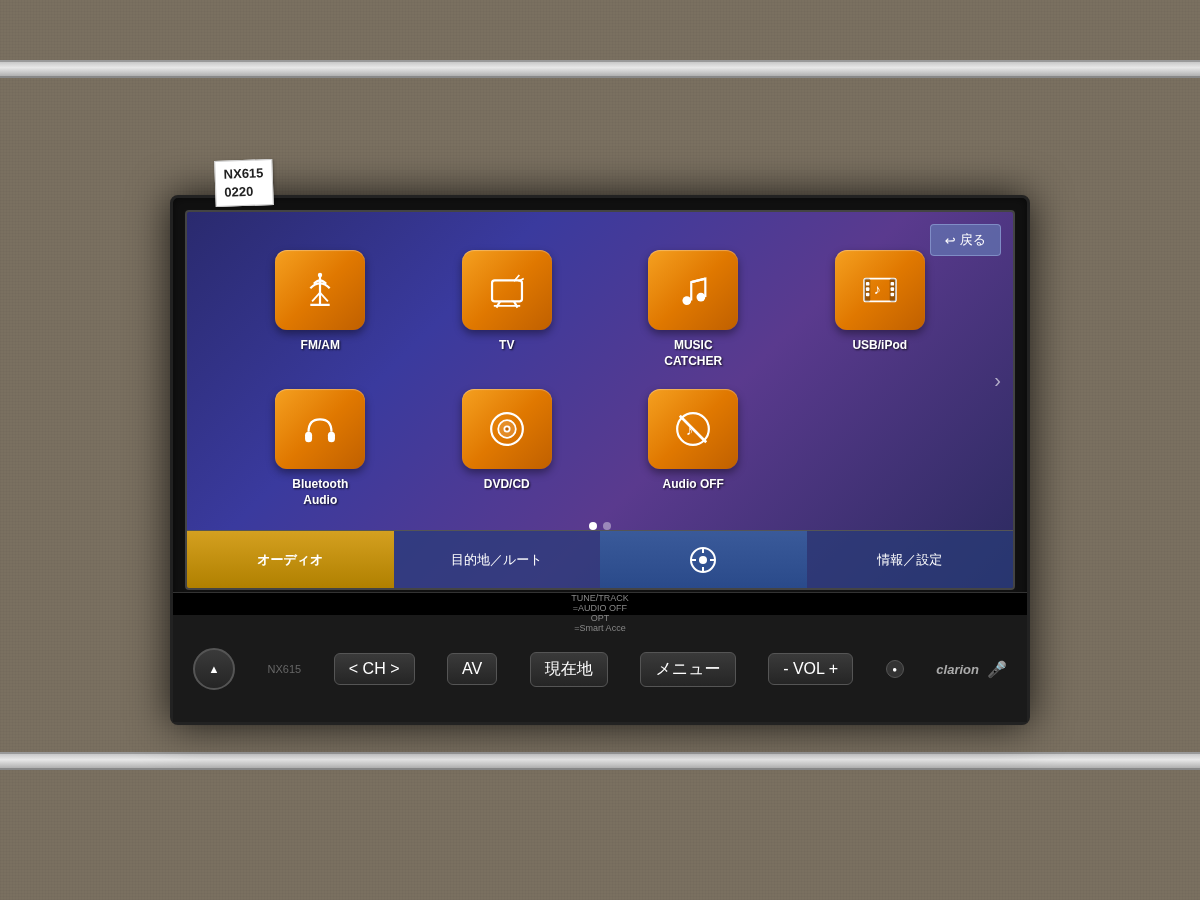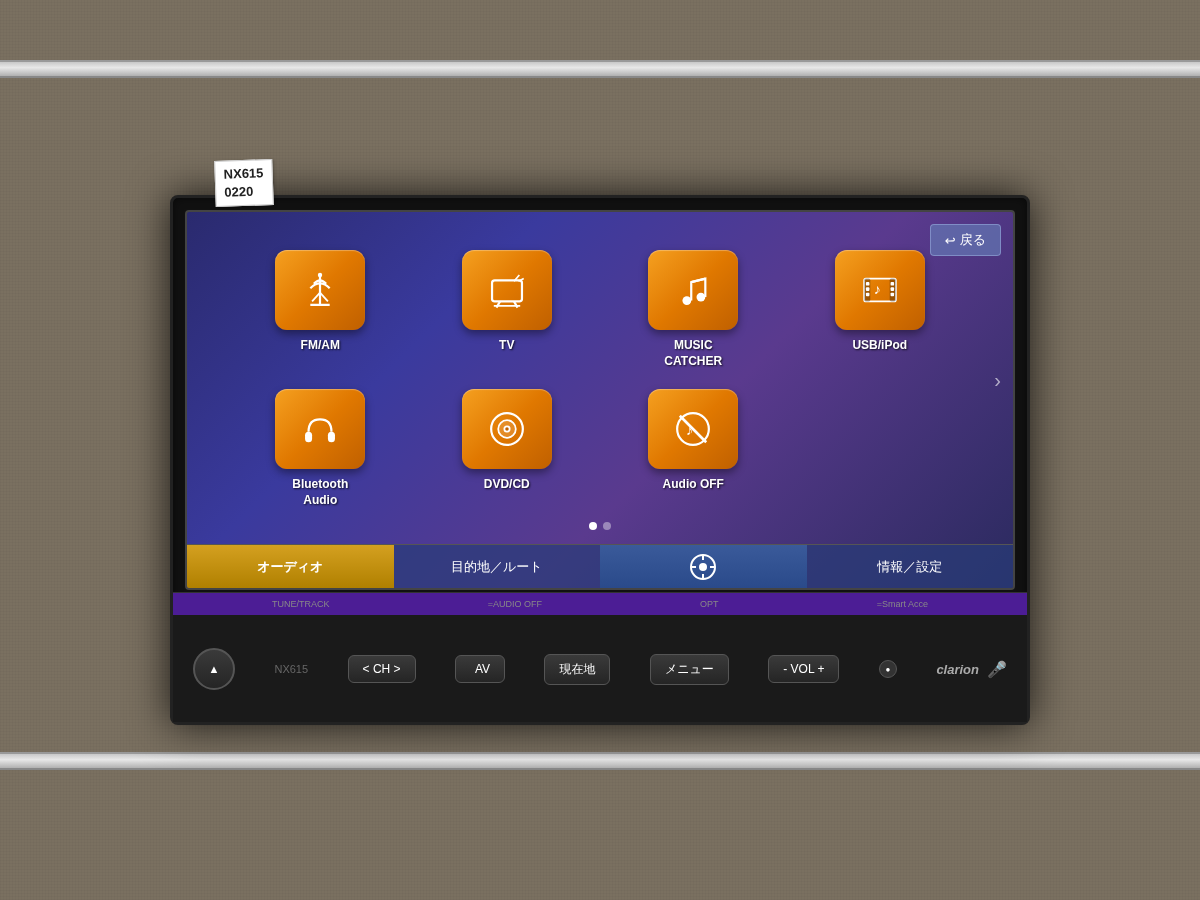--- a/index.html
+++ b/index.html
@@ -168,21 +168,21 @@
 
     .icon-label.cyan {
       color: #4dd8f8;
     }
 
     
     .nav-tabs {
       position: absolute;
       bottom: 0;
       left: 0; right: 0;
-      height: 44px;
+      height: 58px;
       display: flex;
       border-top: 1px solid #555;
     }
 
     .nav-tab {
       flex: 1;
       display: flex;
       align-items: center;
       justify-content: center;
       color: white;
@@ -242,47 +242,48 @@
       position: absolute;
       bottom: 0;
       left: 0; right: 0;
       height: 130px;
       background: #1a1a1a;
       border-top: 1px solid #333;
     }
 
     .control-top-bar {
       height: 22px;
-      background: #4c1d95;
+      background: #000000;
       display: flex;
       align-items: center;
       justify-content: space-around;
       padding: 0 20px;
       font-size: 9px;
       color: #888;
+      flex-direction: column;
     }
 
     .control-buttons {
       display: flex;
       align-items: center;
       justify-content: space-between;
       padding: 14px 20px;
       height: 108px;
     }
 
     .ctrl-btn {
       background: linear-gradient(180deg, #3a3a3a 0%, #252525 100%);
       border: 1px solid #555;
       border-radius: 6px;
       color: white;
       padding: 6px 14px;
-      font-size: 12px;
+      font-size: 16px;
       cursor: pointer;
       min-width: 50px;
-      text-align: right;
+      text-align: center;
     }
 
     .ctrl-btn-round {
       width: 42px;
       height: 42px;
       border-radius: 50%;
       background: linear-gradient(180deg, #3a3a3a 0%, #252525 100%);
       border: 2px solid #555;
       color: white;
       display: flex;

